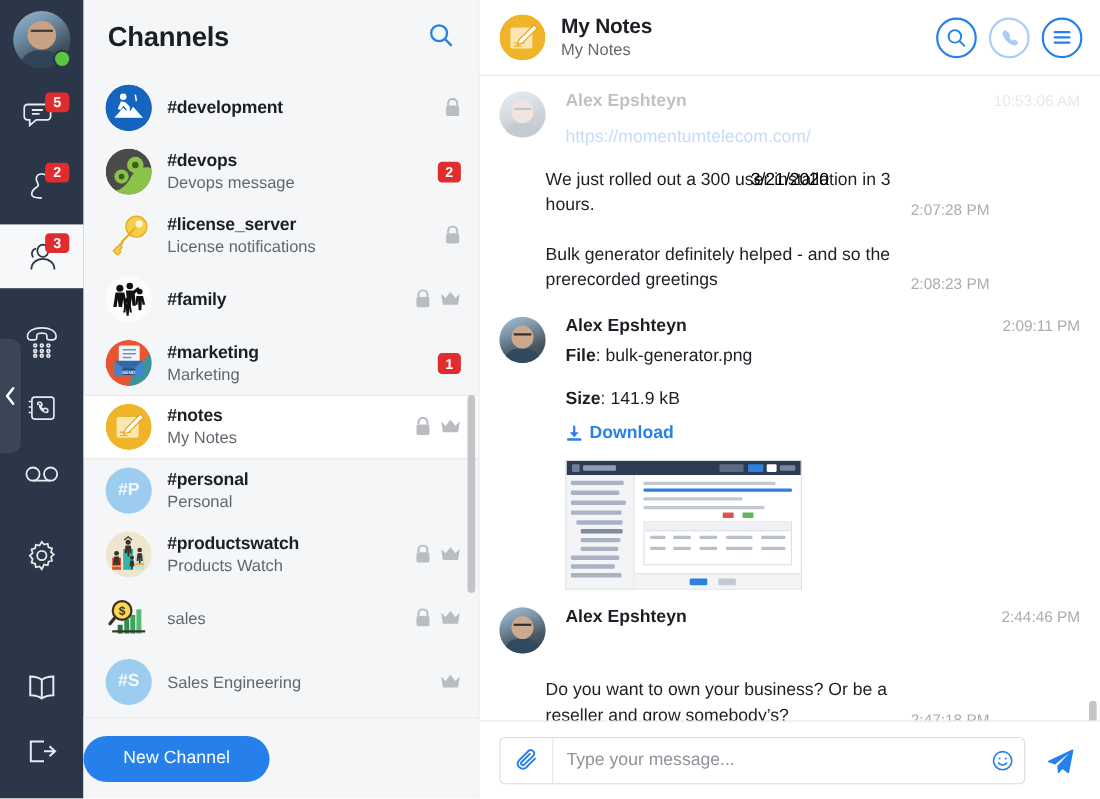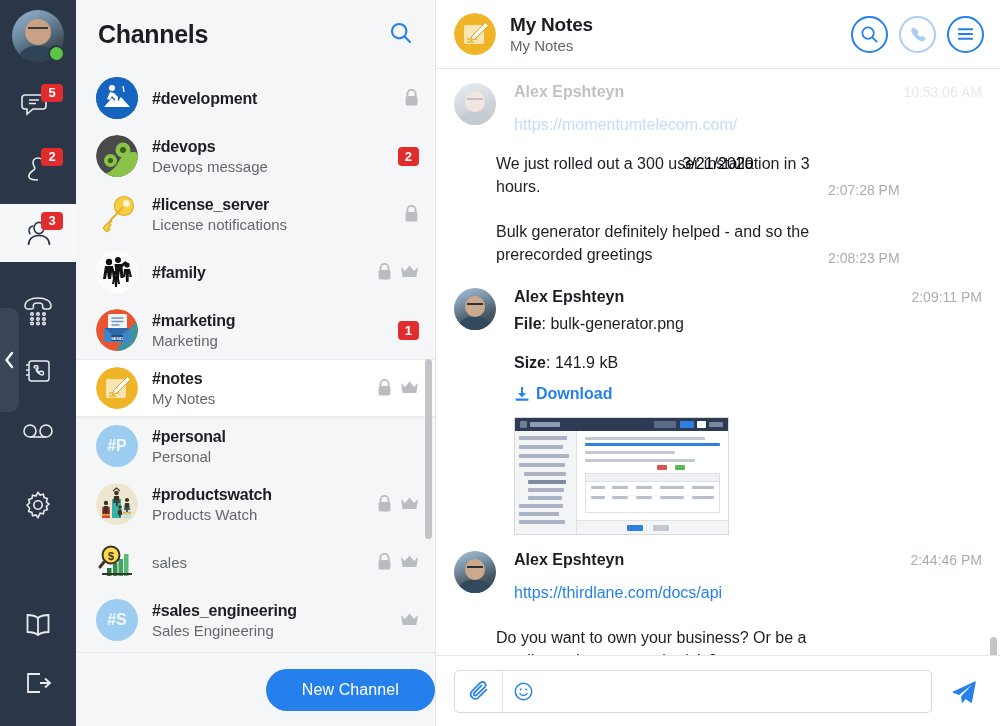--- a/index.html
+++ b/index.html
@@ -97,21 +97,21 @@
   .ch-badge {
     background: #e02c2c; color: #fff; font-size: 13px; font-weight: 700;
     border-radius: 4px; padding: 2px 7px; line-height: 15px;
   }
   .ch-scrollbar {
     position: absolute; right: 3px; top: 290px; width: 7px; height: 180px;
     background: #c2c4c7; border-radius: 4px;
   }
   .channels-footer {
     height: 74px; flex-shrink: 0; display: flex; align-items: center;
-    justify-content: flex-end; border-top: 1px solid #e6e7e9; background:#f5f6f7;
+    justify-content: flex-start; border-top: 1px solid #e6e7e9; background:#f5f6f7;
   }
   .new-channel-btn {
     background: #2680eb; color: #fff; border: none; border-radius: 22px;
     padding: 0 36px; height: 42px; font-size: 16px; font-weight: 500;
     font-family: inherit; cursor: pointer; letter-spacing: .1px;
   }
 
   
   .chat { flex: 1; height: 726px; display: flex; flex-direction: column; background: #fff; position:relative;}
   .chat-header {
@@ -561,21 +561,20 @@
               <path d="M1 2l4 4 4.5-5.5L14 6l4-4-1.6 10H2.6z" fill="#b9bcc1"></path>
             </svg>
         </div>
       </div>
 
       <div class="ch-row">
         <div class="ch-av" style="background:#9ccdf0;color:#f2f8fd;">
           <span>#S</span>
         </div>
         <div class="ch-text">
-          <div class="ch-name">#sales_engineering</div>
           <div class="ch-sub">Sales Engineering</div>
         </div>
         <div class="ch-meta">
           <svg width="19" height="14" viewBox="0 0 19 14">
               <path d="M1 2l4 4 4.5-5.5L14 6l4-4-1.6 10H2.6z" fill="#b9bcc1"></path>
             </svg>
         </div>
       </div>
 
       <div class="ch-row">
@@ -733,41 +732,39 @@
 
       <div class="msg-group" style="padding-top:16px;">
         <div class="msg-av">
             <i></i>
           </div>
         <div class="msg-body">
           <div class="msg-head">
             <span class="msg-author">Alex Epshteyn</span>
             <span class="msg-time">2:44:46 PM</span>
           </div>
-          <div class="msg-line">
-            <span class="msg-link">https://thirdlane.com/docs/api</span>
-          </div>
         </div>
       </div>
 
       <div class="msg-sub-row" style="margin-top:22px;">
         <div class="msg-text">Do you want to own your business? Or be a reseller and grow somebody’s?</div>
         <div class="msg-time">2:47:18 PM</div>
       </div>
 
       <div class="chat-scrollbar"></div>
     </div>
 
     <div class="composer">
       <div class="composer-box">
         <div class="clip-btn">
           <svg width="22" height="22" viewBox="0 0 24 24" fill="none" stroke="#2680eb" stroke-width="1.9" stroke-linecap="round">
             <path d="M20 10.5L11 19.5a5 5 0 0 1-7-7l9.5-9.5a3.4 3.4 0 0 1 4.8 4.8L9 16.7a1.8 1.8 0 0 1-2.5-2.5l8.3-8.3"></path>
           </svg>
         </div>
+        <input class="composer-input" value="" placeholder="Type your message..." style="">
         <div class="emoji-btn">
           <svg width="21" height="21" viewBox="0 0 24 24" fill="none" stroke="#2680eb" stroke-width="1.7">
             <circle cx="12" cy="12" r="9.4"></circle>
               <circle cx="8.8" cy="9.8" r="1.1" fill="#2680eb" stroke="none"></circle>
               <circle cx="15.2" cy="9.8" r="1.1" fill="#2680eb" stroke="none"></circle>
             <path d="M8 14.4c1 1.4 2.4 2.1 4 2.1s3-0.7 4-2.1" stroke-linecap="round"></path>
           </svg>
         </div>
       </div>
       <div class="send-btn">

